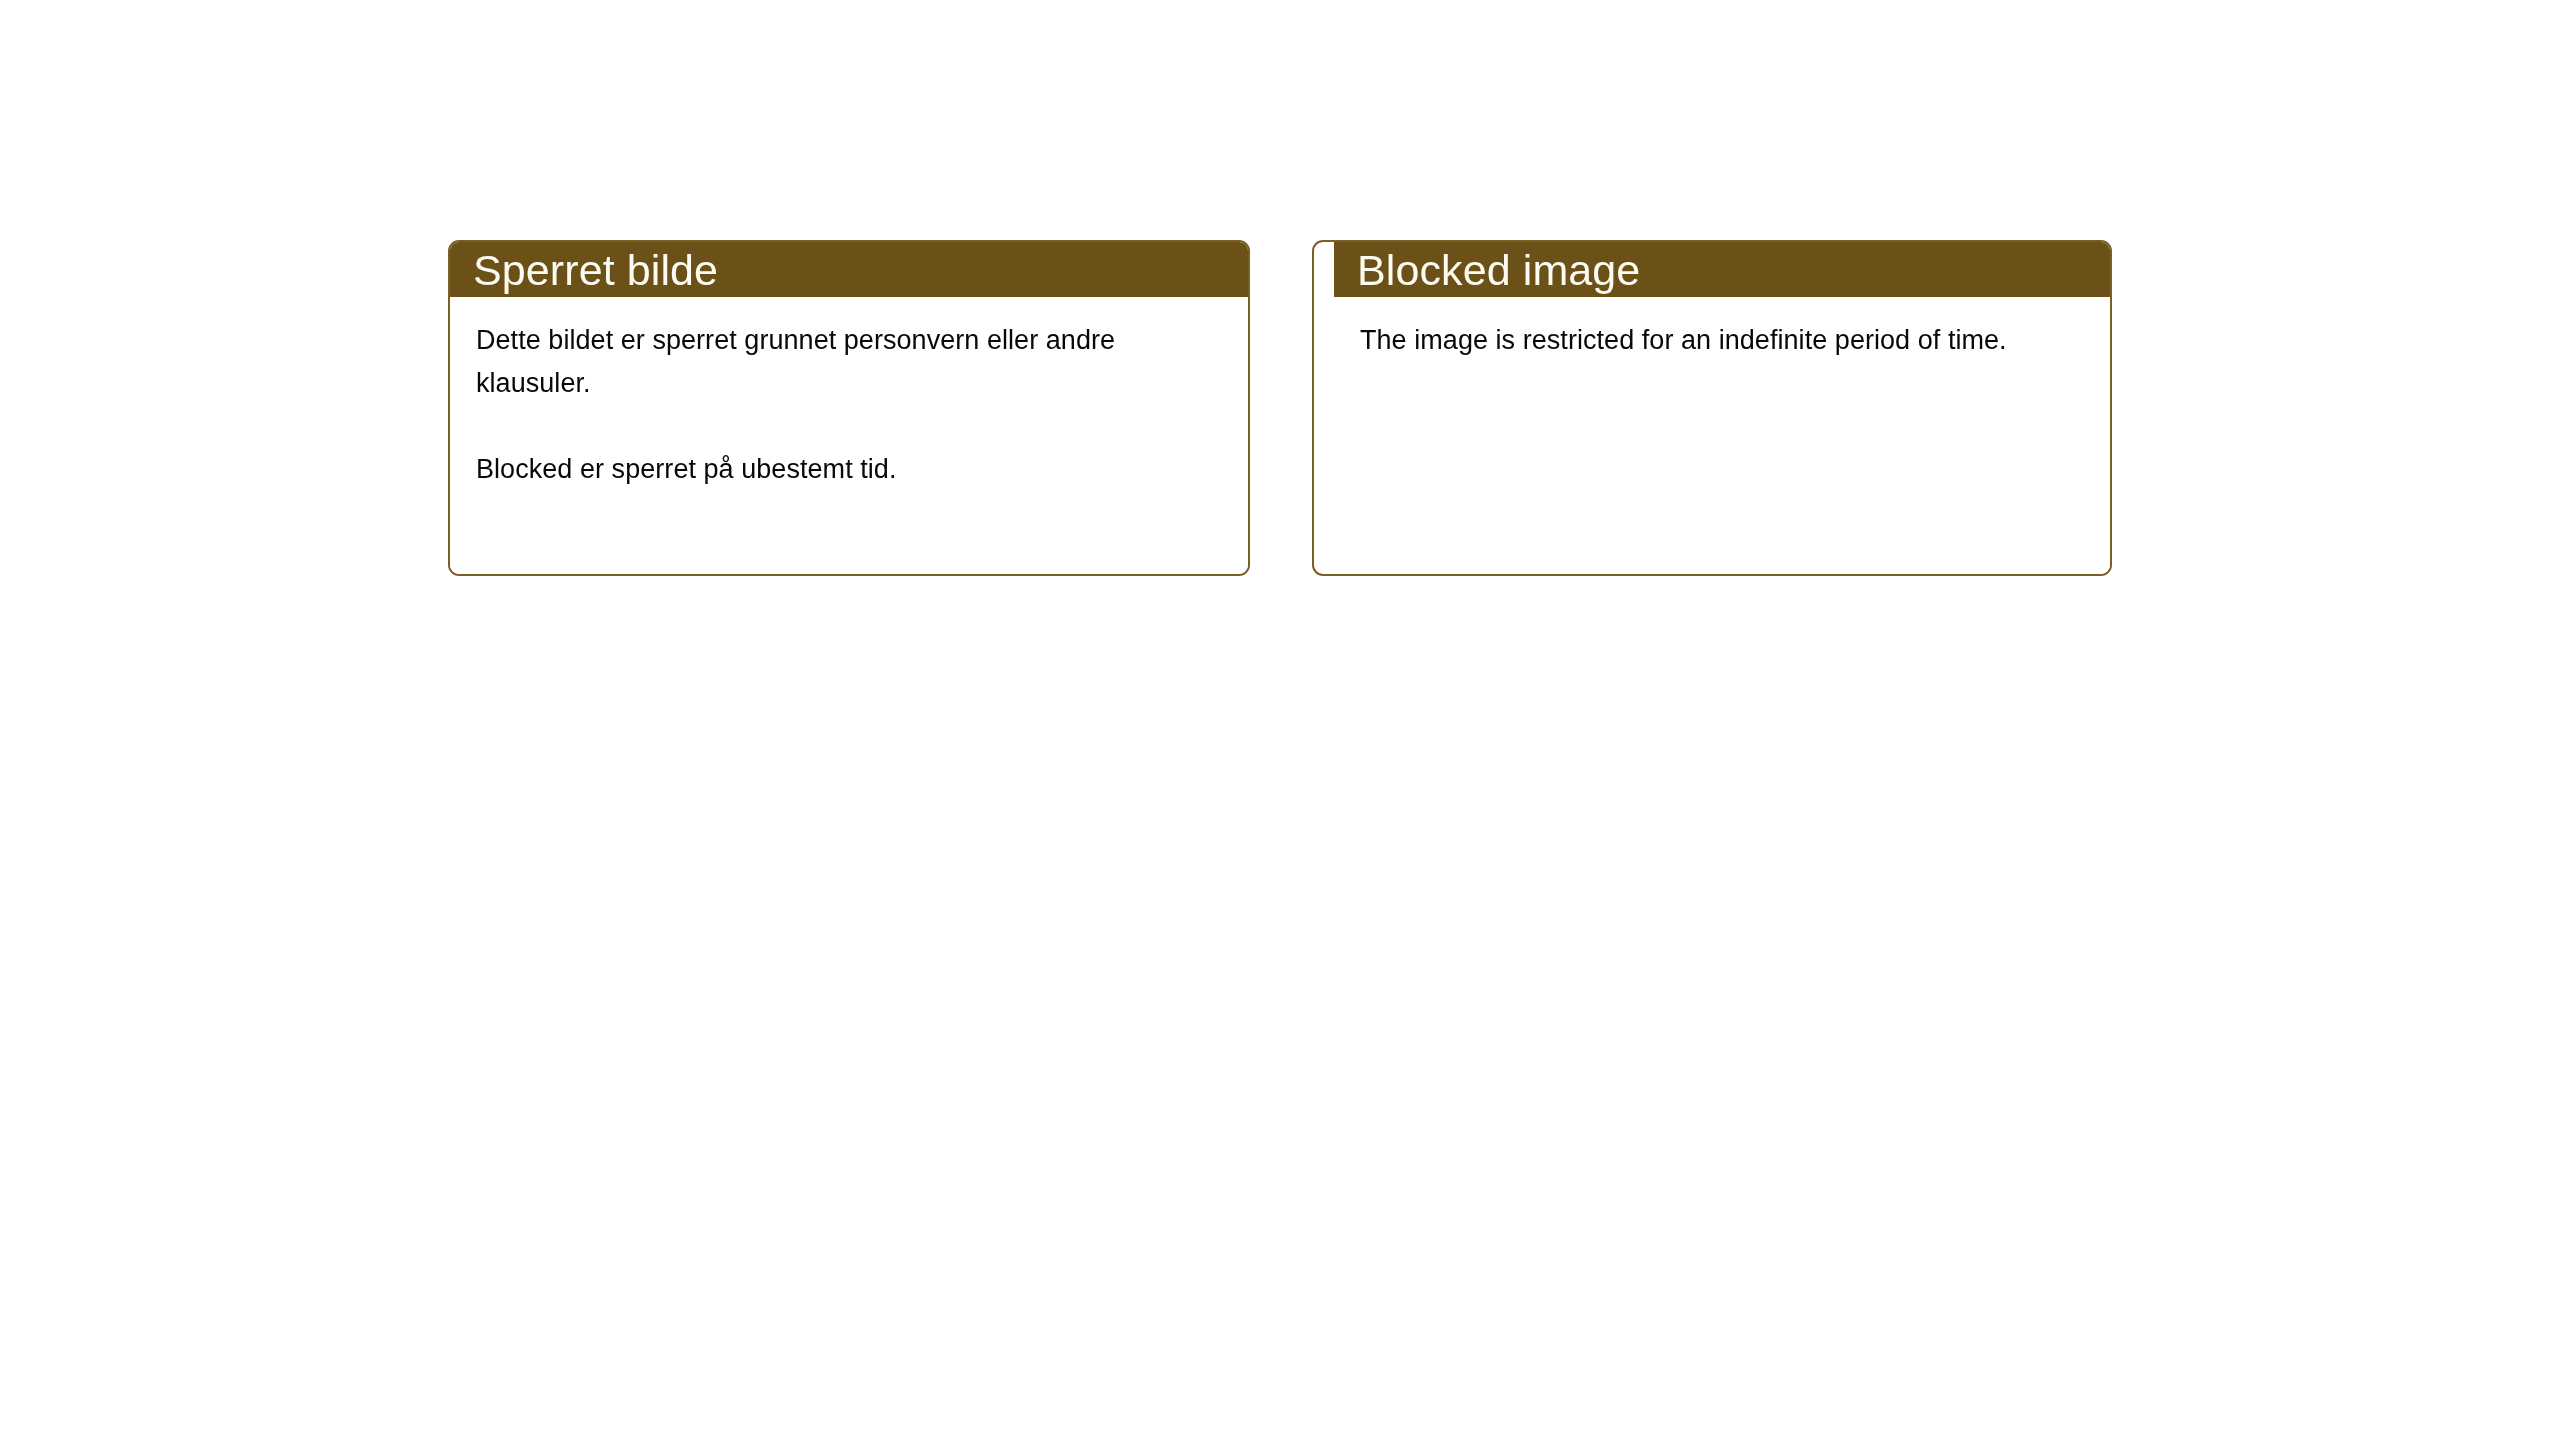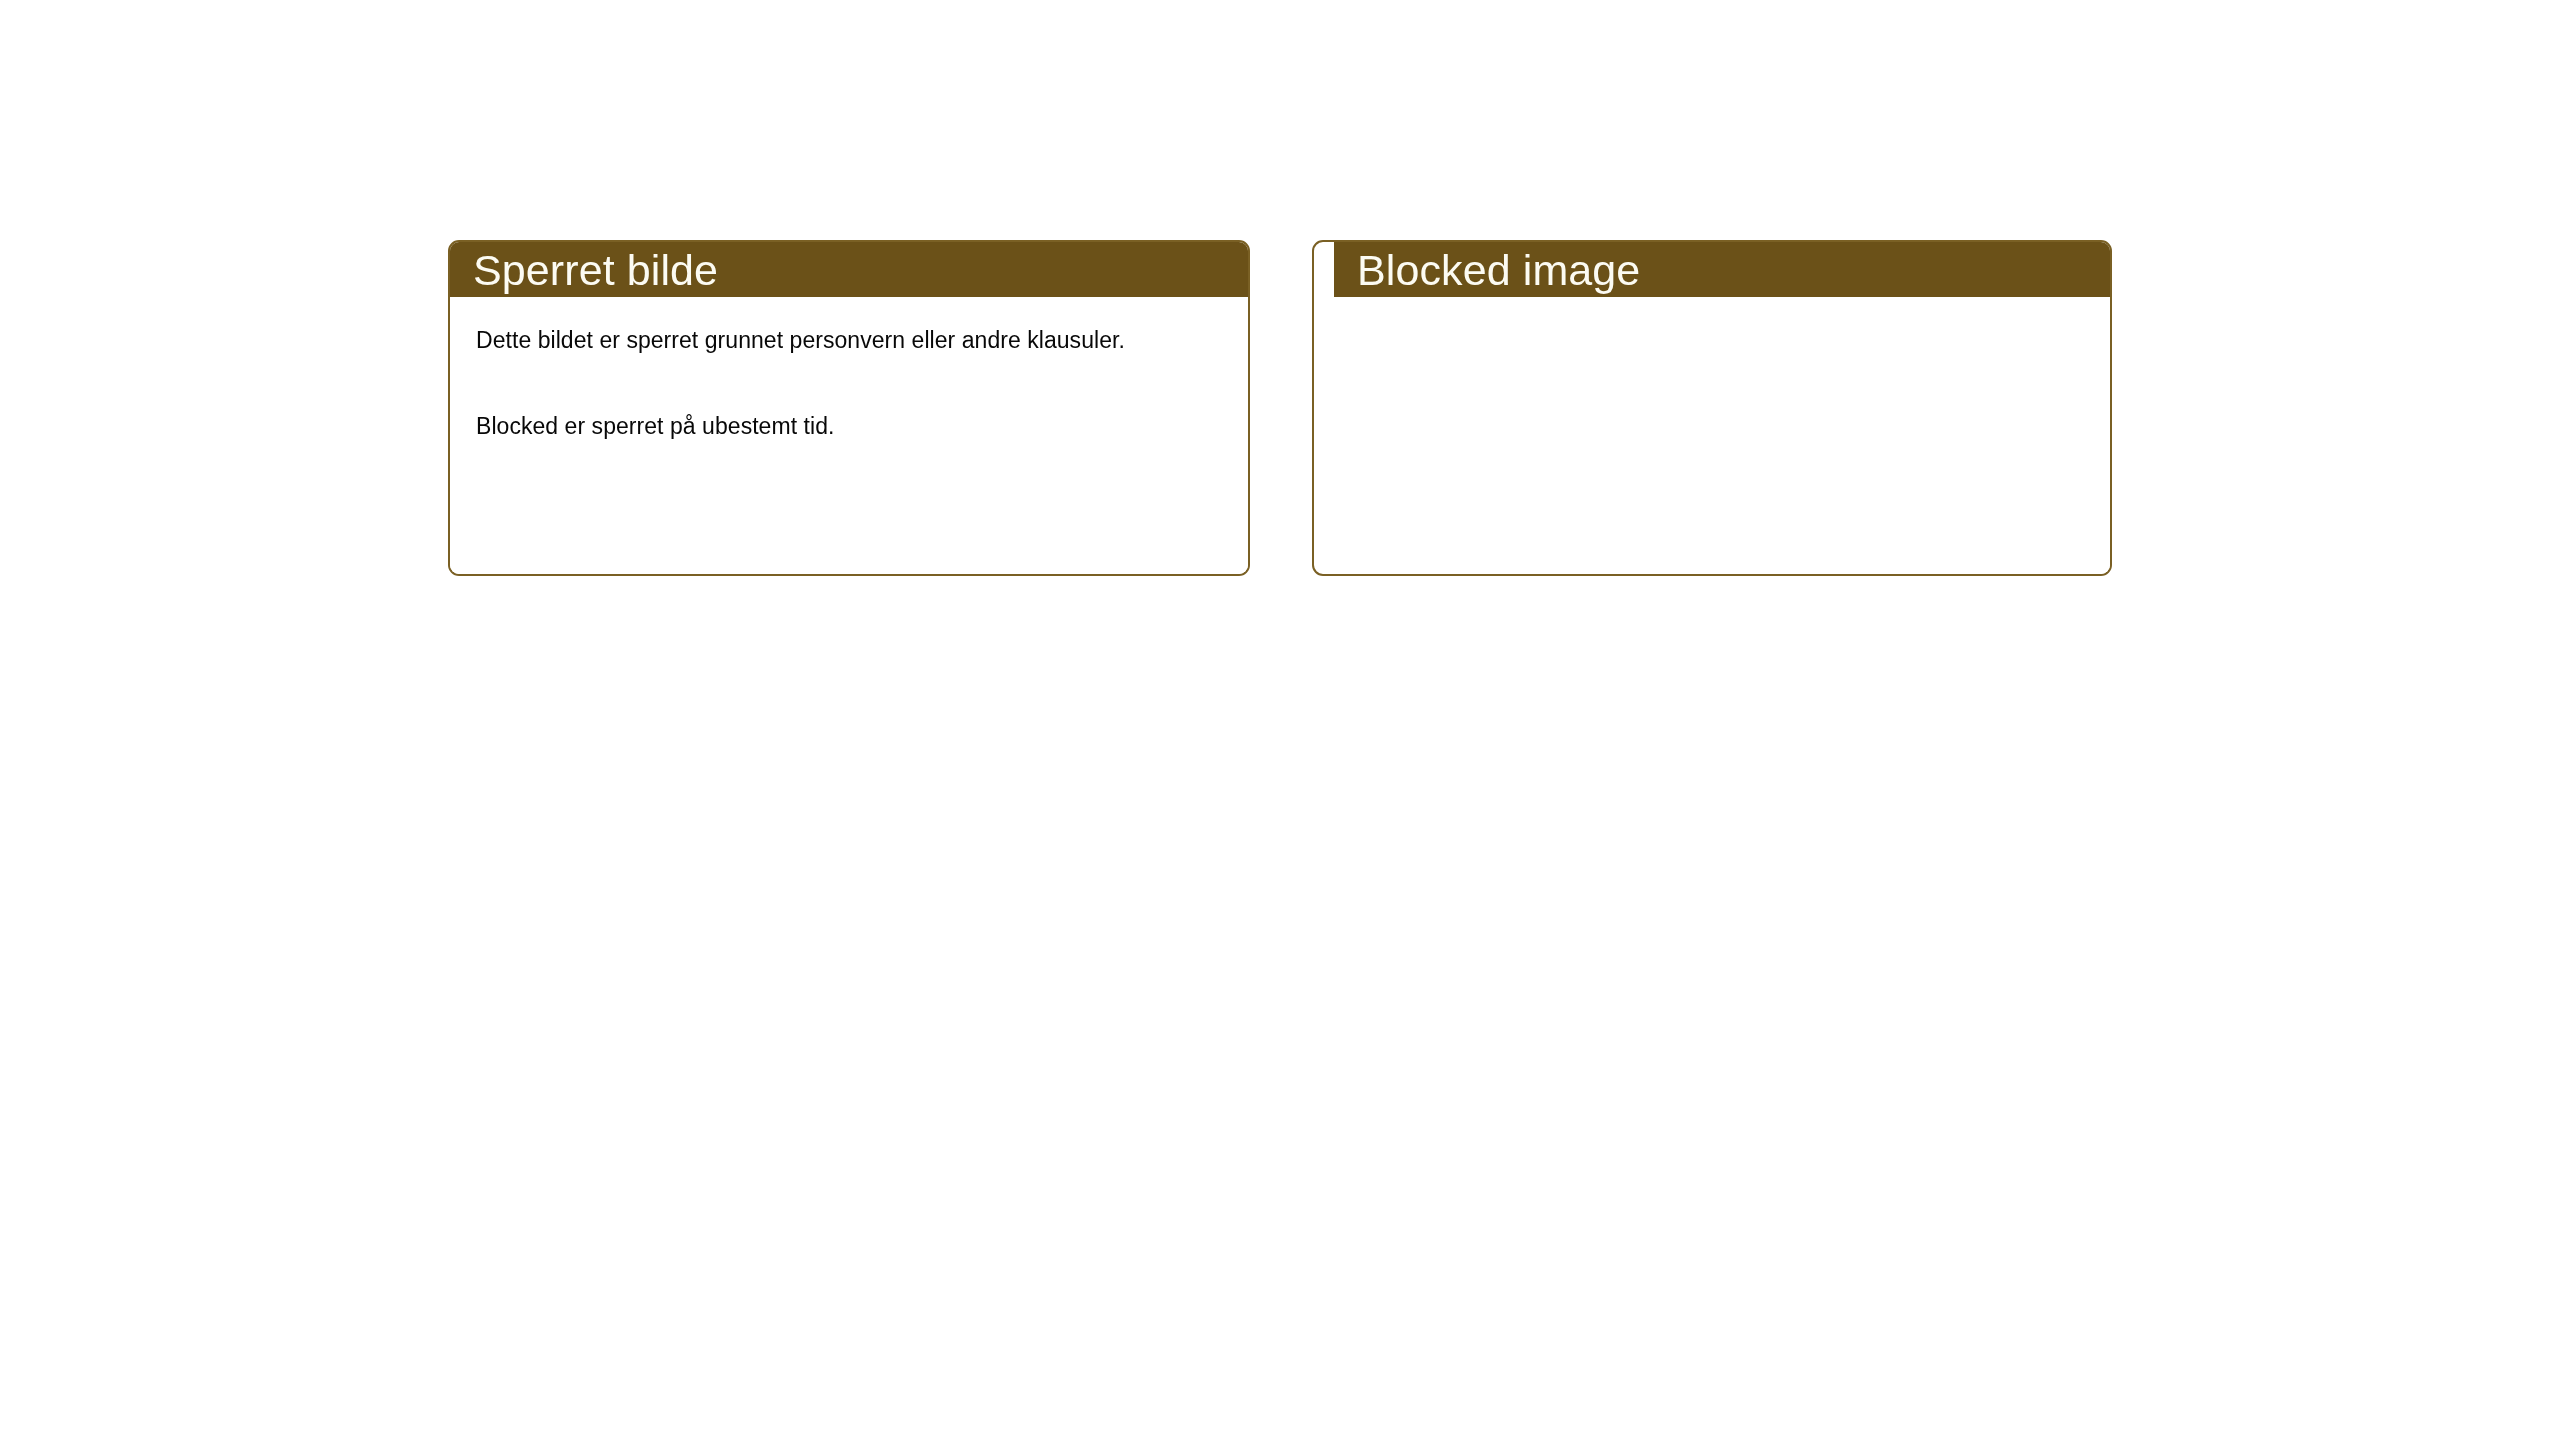--- a/index.html
+++ b/index.html
@@ -72,21 +72,21 @@
   .card-body {
     box-sizing: border-box;
     flex: 1 1 auto;
     background: #ffffff;
     padding: 22px 20px 0 26px;
   }
 
   .body-paragraph {
     margin: 0;
     color: #080808;
-    font-size: 23px;
+    font-size: 27px;
     line-height: 43px;
     font-weight: 400;
     letter-spacing: 0.05px;
   }
 
   .body-paragraph + .body-paragraph {
     margin-top: 43px;
   }
 </style>
 </head>
@@ -104,18 +104,19 @@
         <p class="body-paragraph">Dette bildet er sperret grunnet personvern eller andre klausuler.</p>
         <p class="body-paragraph">Blocked er sperret på ubestemt tid.</p>
       </div>
     </section>
 
     <section class="notice-card secondary">
       <header class="card-header">
         <h1 class="card-title">Blocked image</h1>
       </header>
       <div class="card-body">
+        <p class="body-paragraph">The image is restricted for an indefinite period of time.</p>
       </div>
     </section>
 
   </div>
 
 </div>
 
 </body></html>

